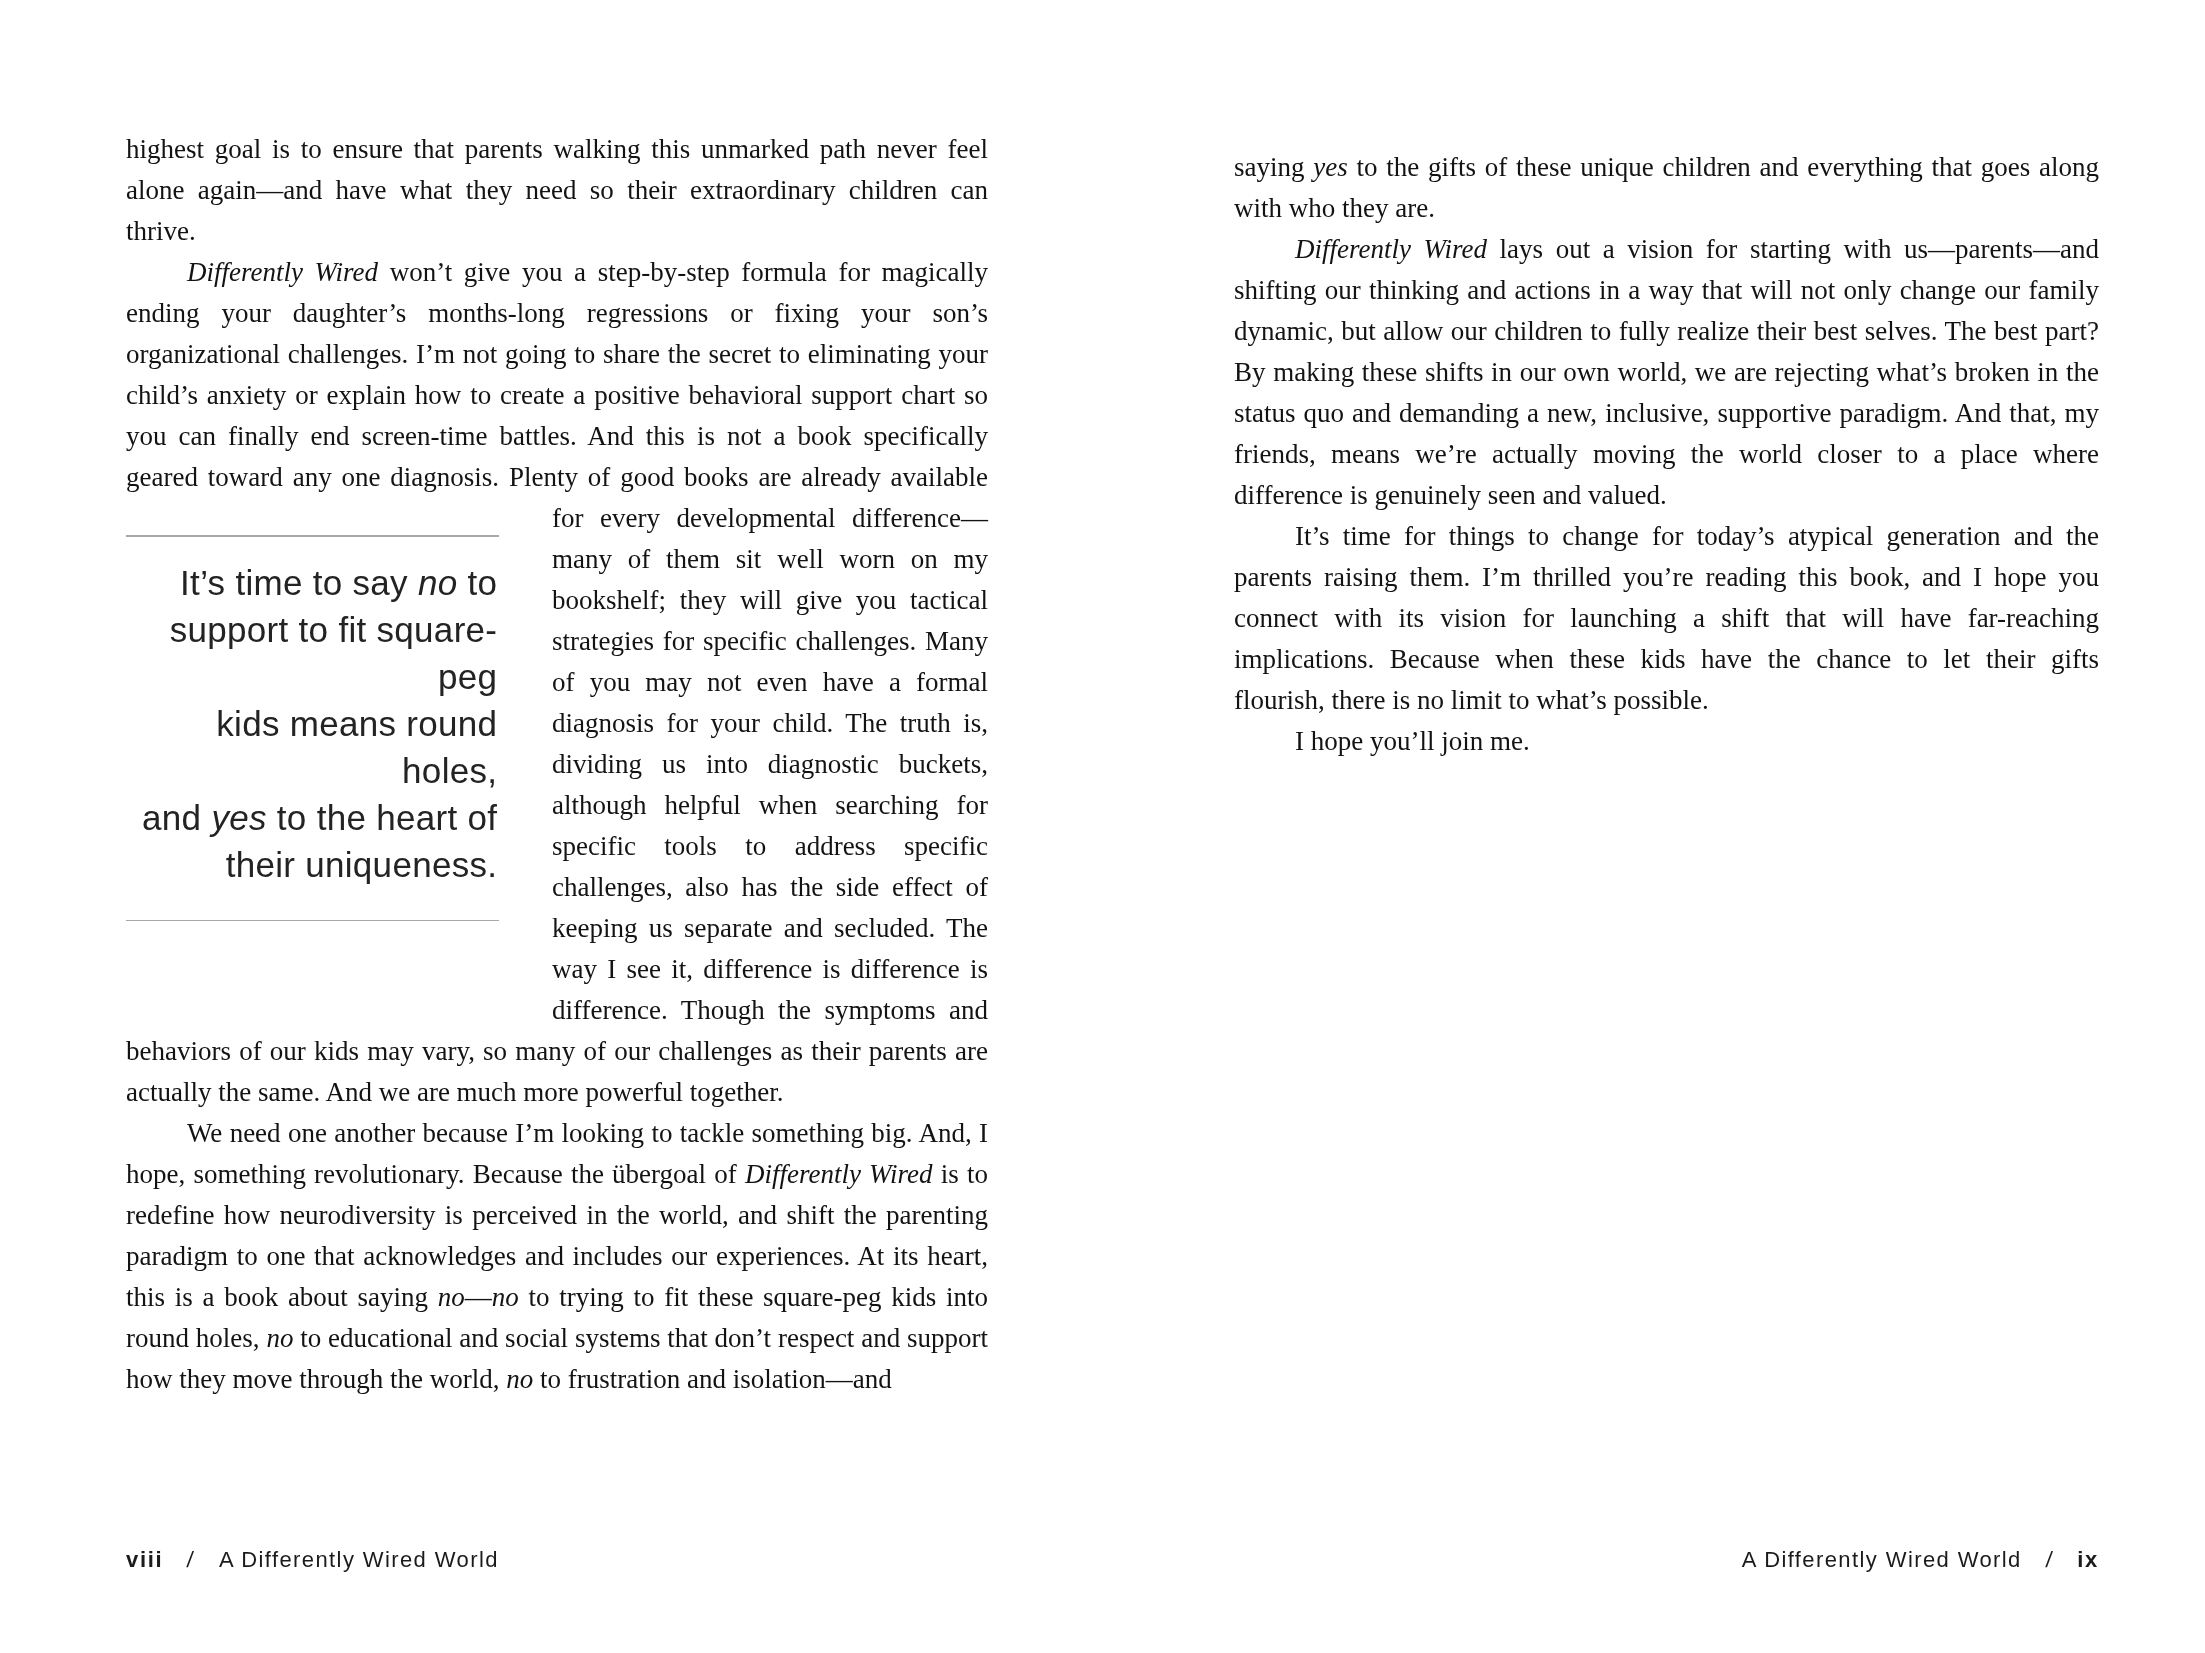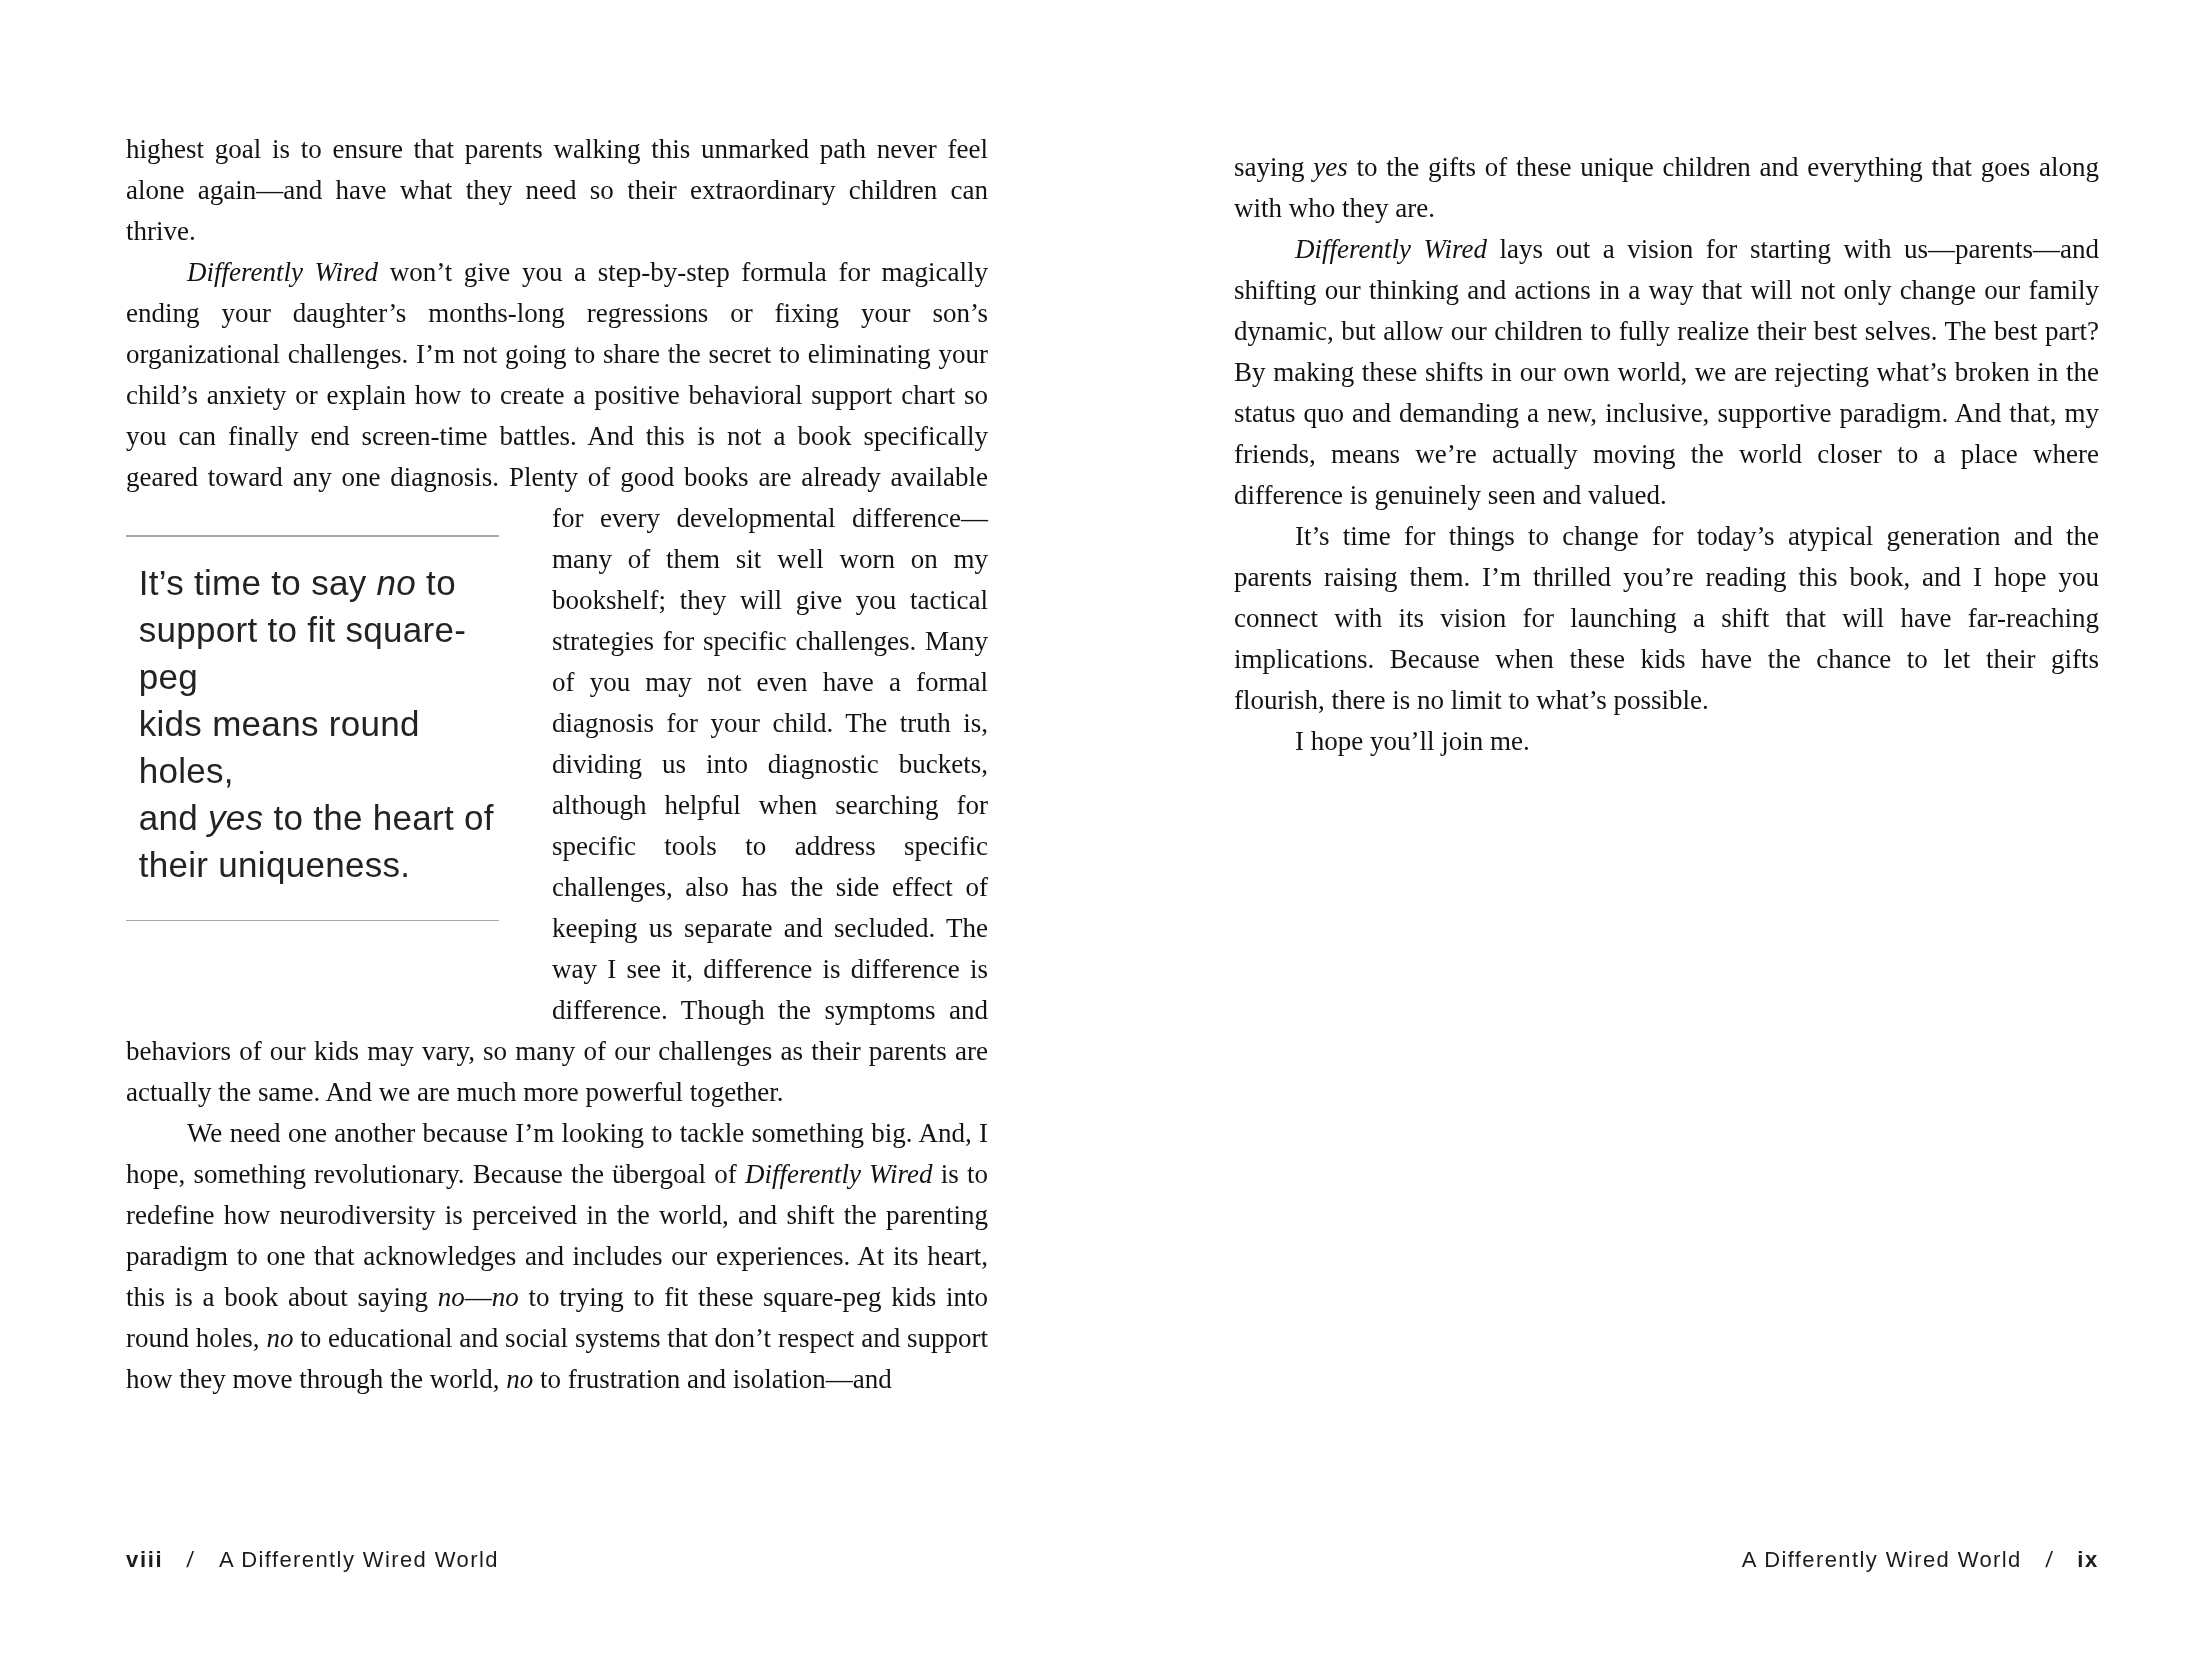--- a/index.html
+++ b/index.html
@@ -27,21 +27,21 @@
   .col-right { left: 1234px; width: 865px; margin-top: 18px; }
   p.par { text-indent: 0; }
   p.par.indent { text-indent: 61px; }
   
   .pullquote {
     display: block;
     float: left;
     width: 373px;
     margin: 37px 53px 71px 0;
     text-indent: 0;
-    text-align: left;
+    text-align: right;
   }
   .pq-rule {
     display: block;
     height: 1.7px;
     width: 100%;
     background: var(--rule, #a9a9a9);
   }
   .pq-text {
     display: block;
     padding: 22px 1.7px 32px 12.7px;

